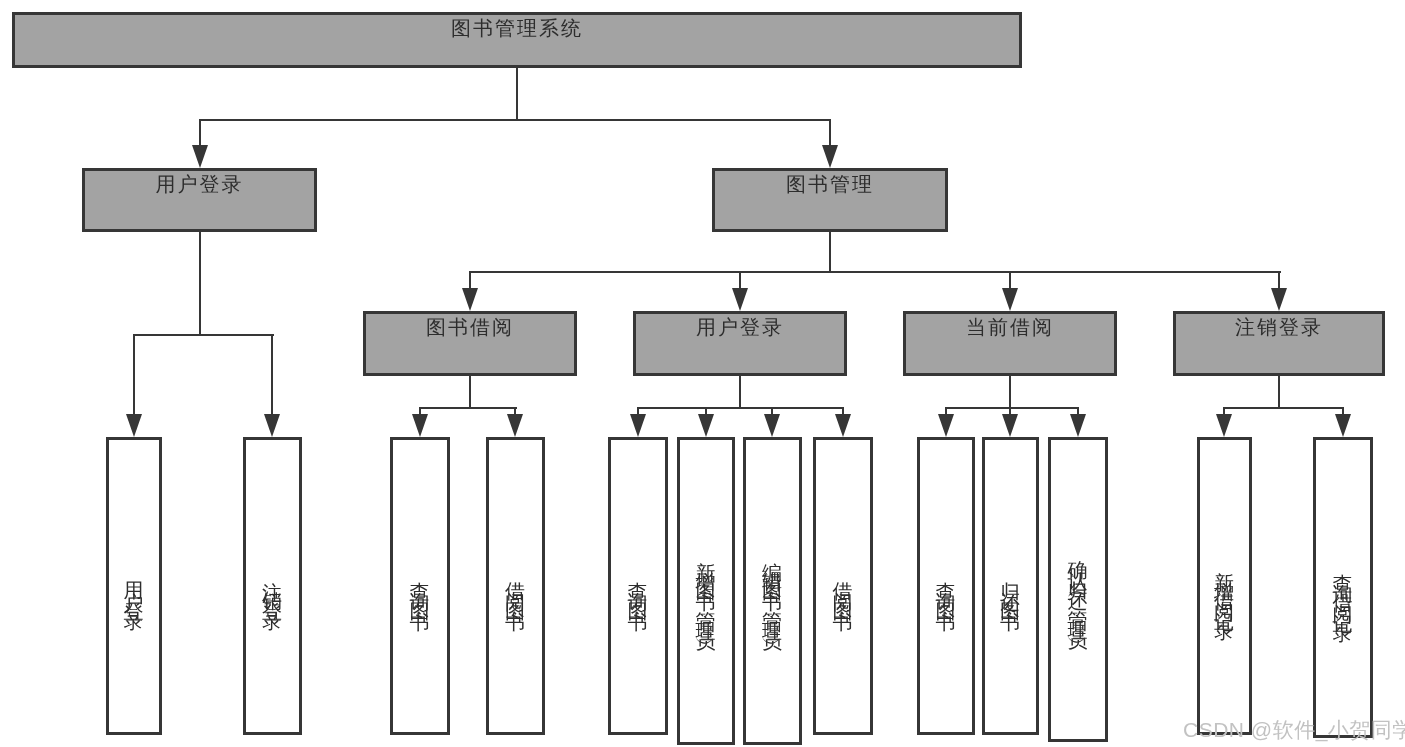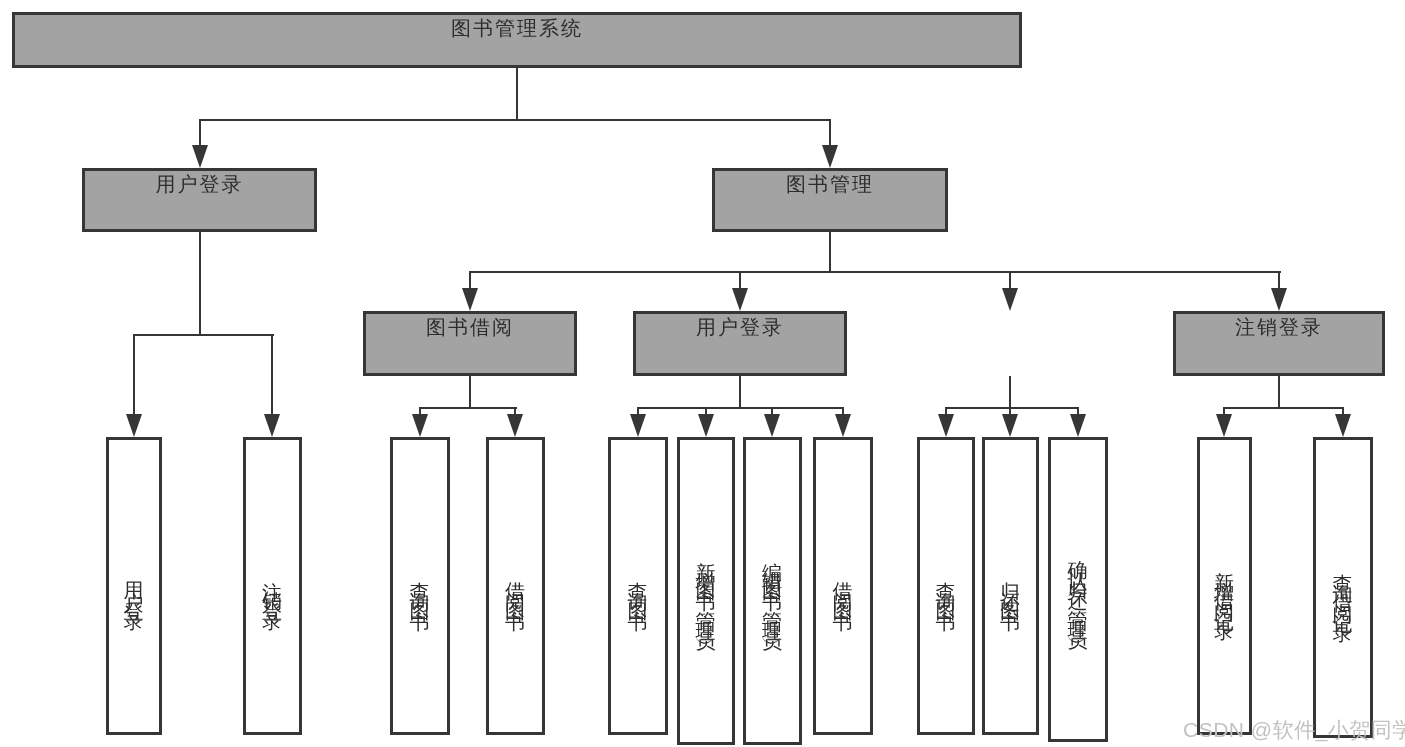--- a/index.html
+++ b/index.html
@@ -102,20 +102,23 @@
   <div class="arrow" style="left:1002px; top:288px;"></div>
   <div class="vline" style="left:1278px; top:272px; height:17px;"></div>
   <div class="arrow" style="left:1271px; top:288px;"></div>
 
   <div class="node" style="left:363px; top:311px; width:214px; height:65px;">
     <span>图书借阅</span>
   </div>
   <div class="node" style="left:633px; top:311px; width:214px; height:65px;">
     <span>用户登录</span>
   </div>
+  <div class="node" style="left:903px; top:311px; width:214px; height:65px;">
+    <span>当前借阅</span>
+  </div>
   <div class="node" style="left:1173px; top:311px; width:212px; height:65px;">
     <span>注销登录</span>
   </div>
 
   <div class="vline" style="left:469px; top:376px; height:32px;"></div>
   <div class="hline" style="left:419px; top:407px; width:98px;"></div>
   <div class="vline" style="left:419px; top:408px; height:8px;"></div>
   <div class="arrow" style="left:412px; top:414px;"></div>
   <div class="vline" style="left:514px; top:408px; height:8px;"></div>
   <div class="arrow" style="left:507px; top:414px;"></div>

